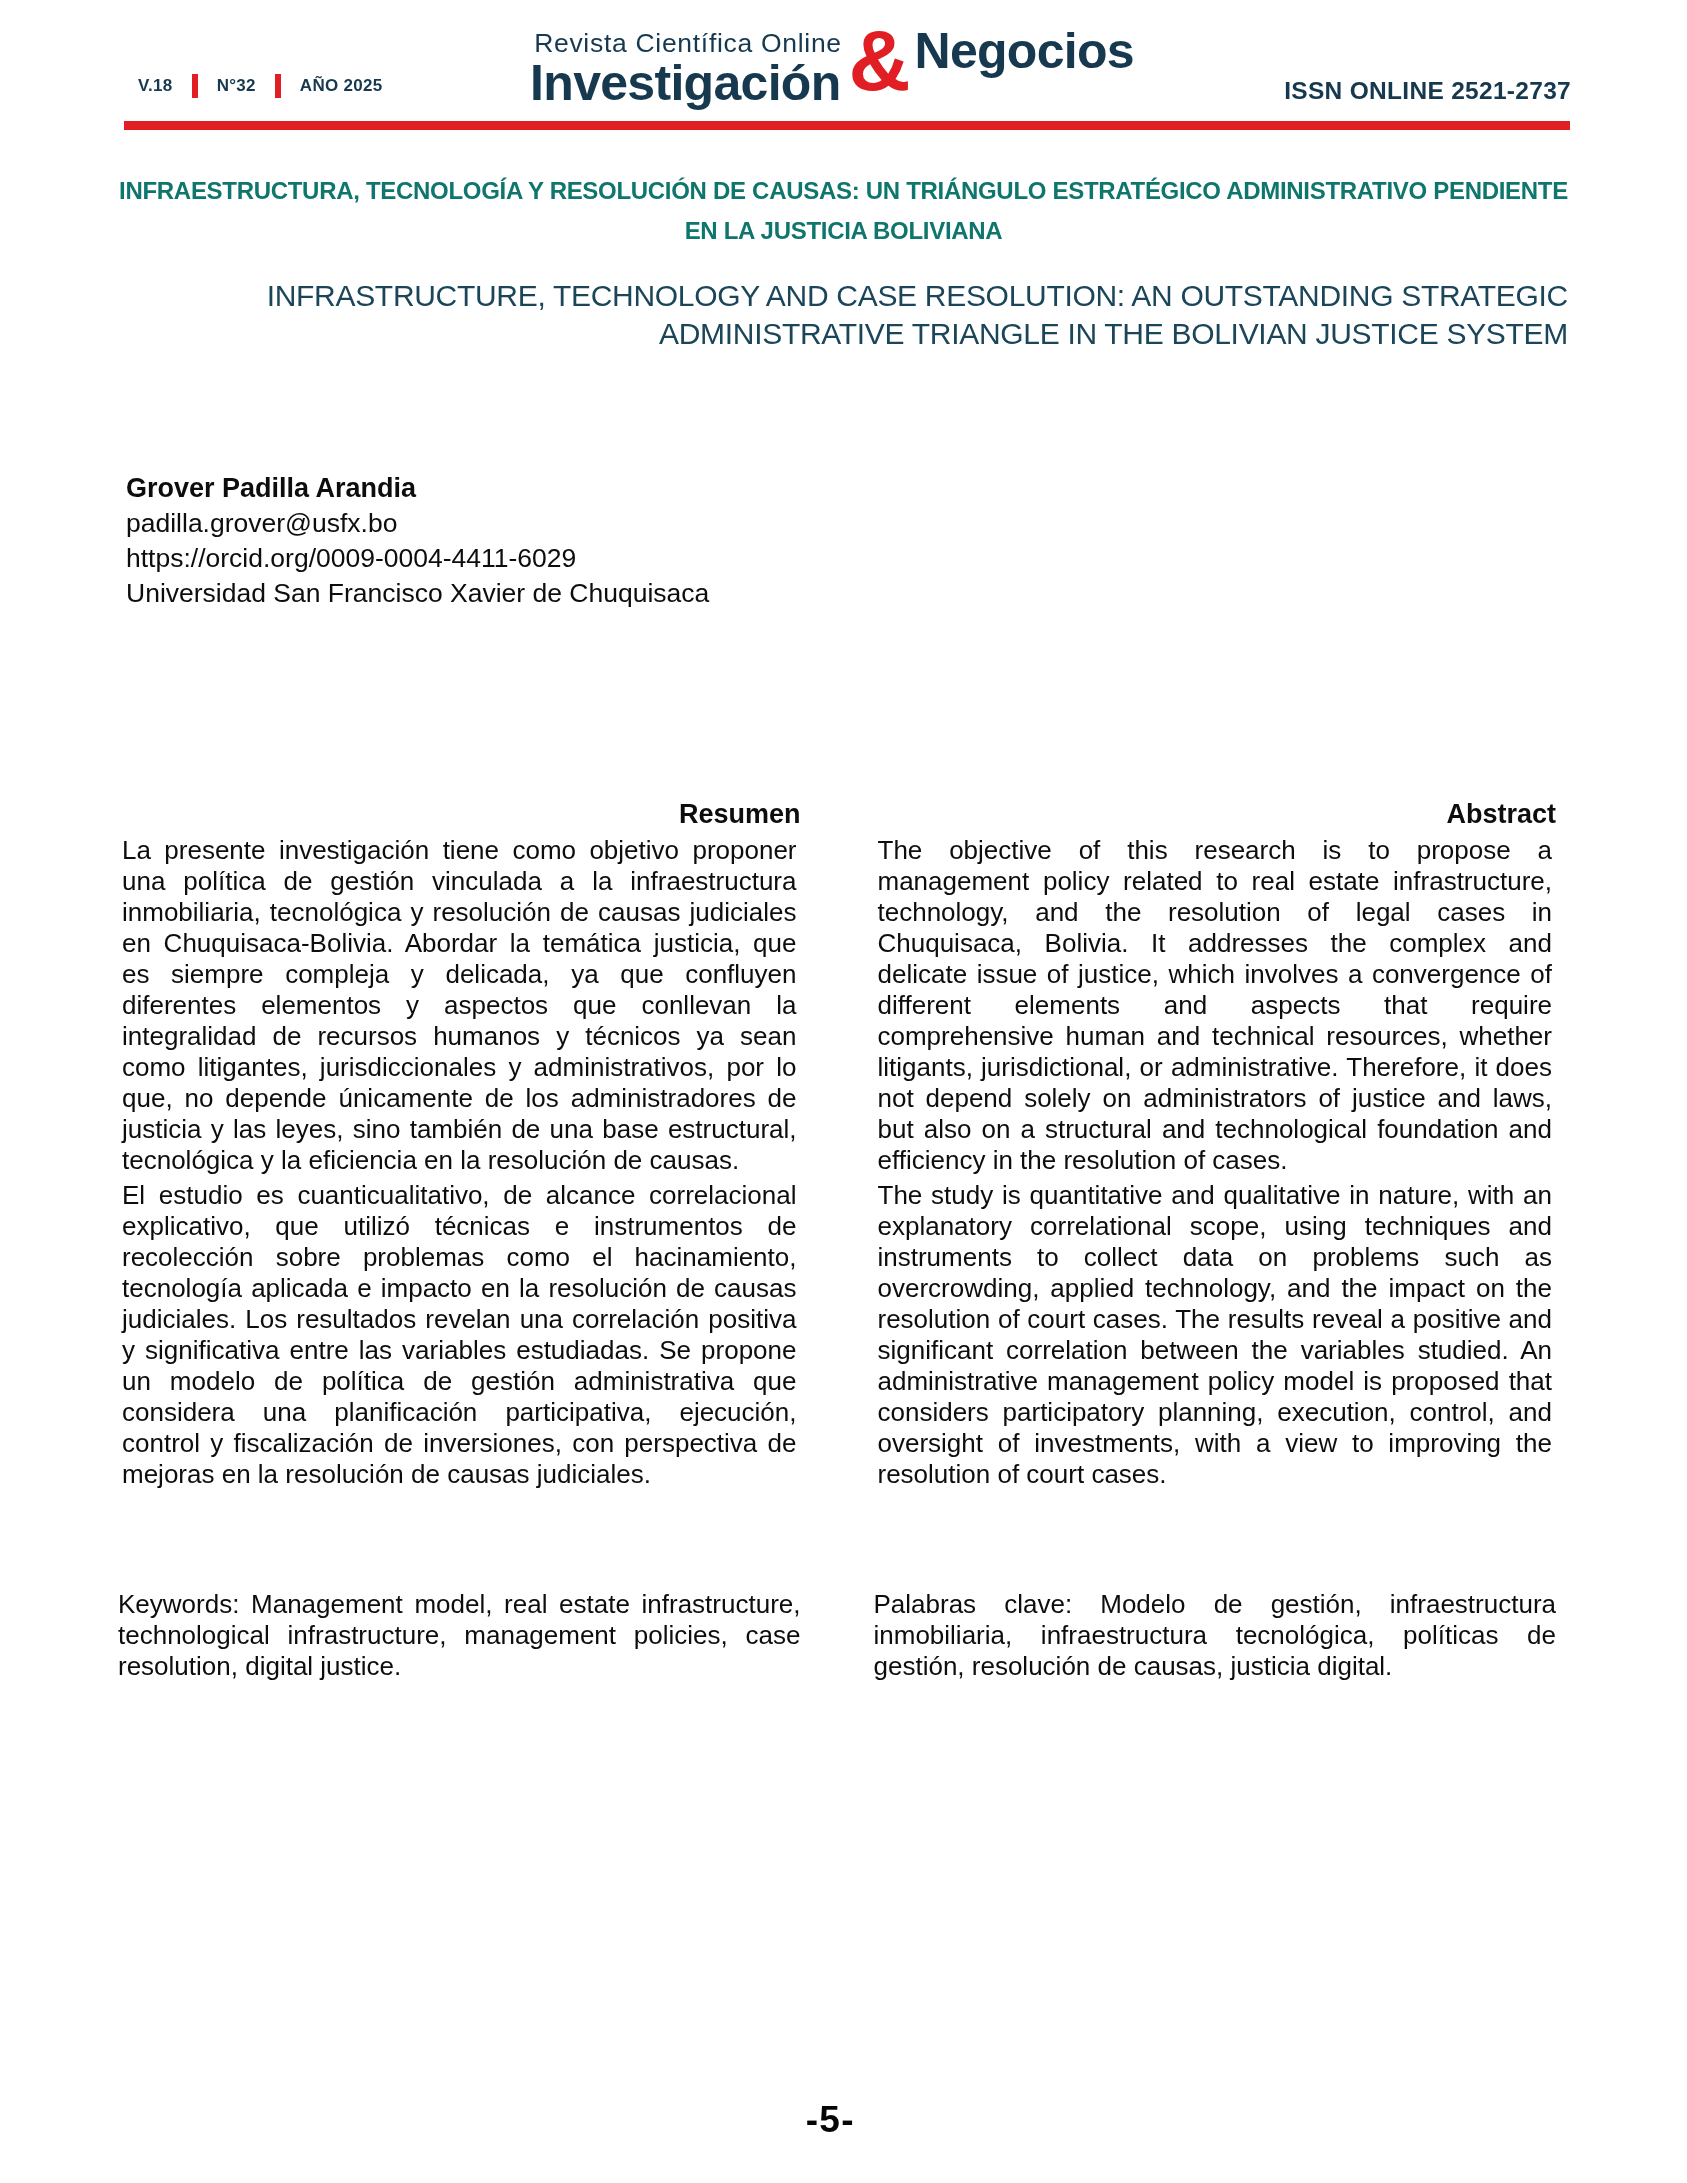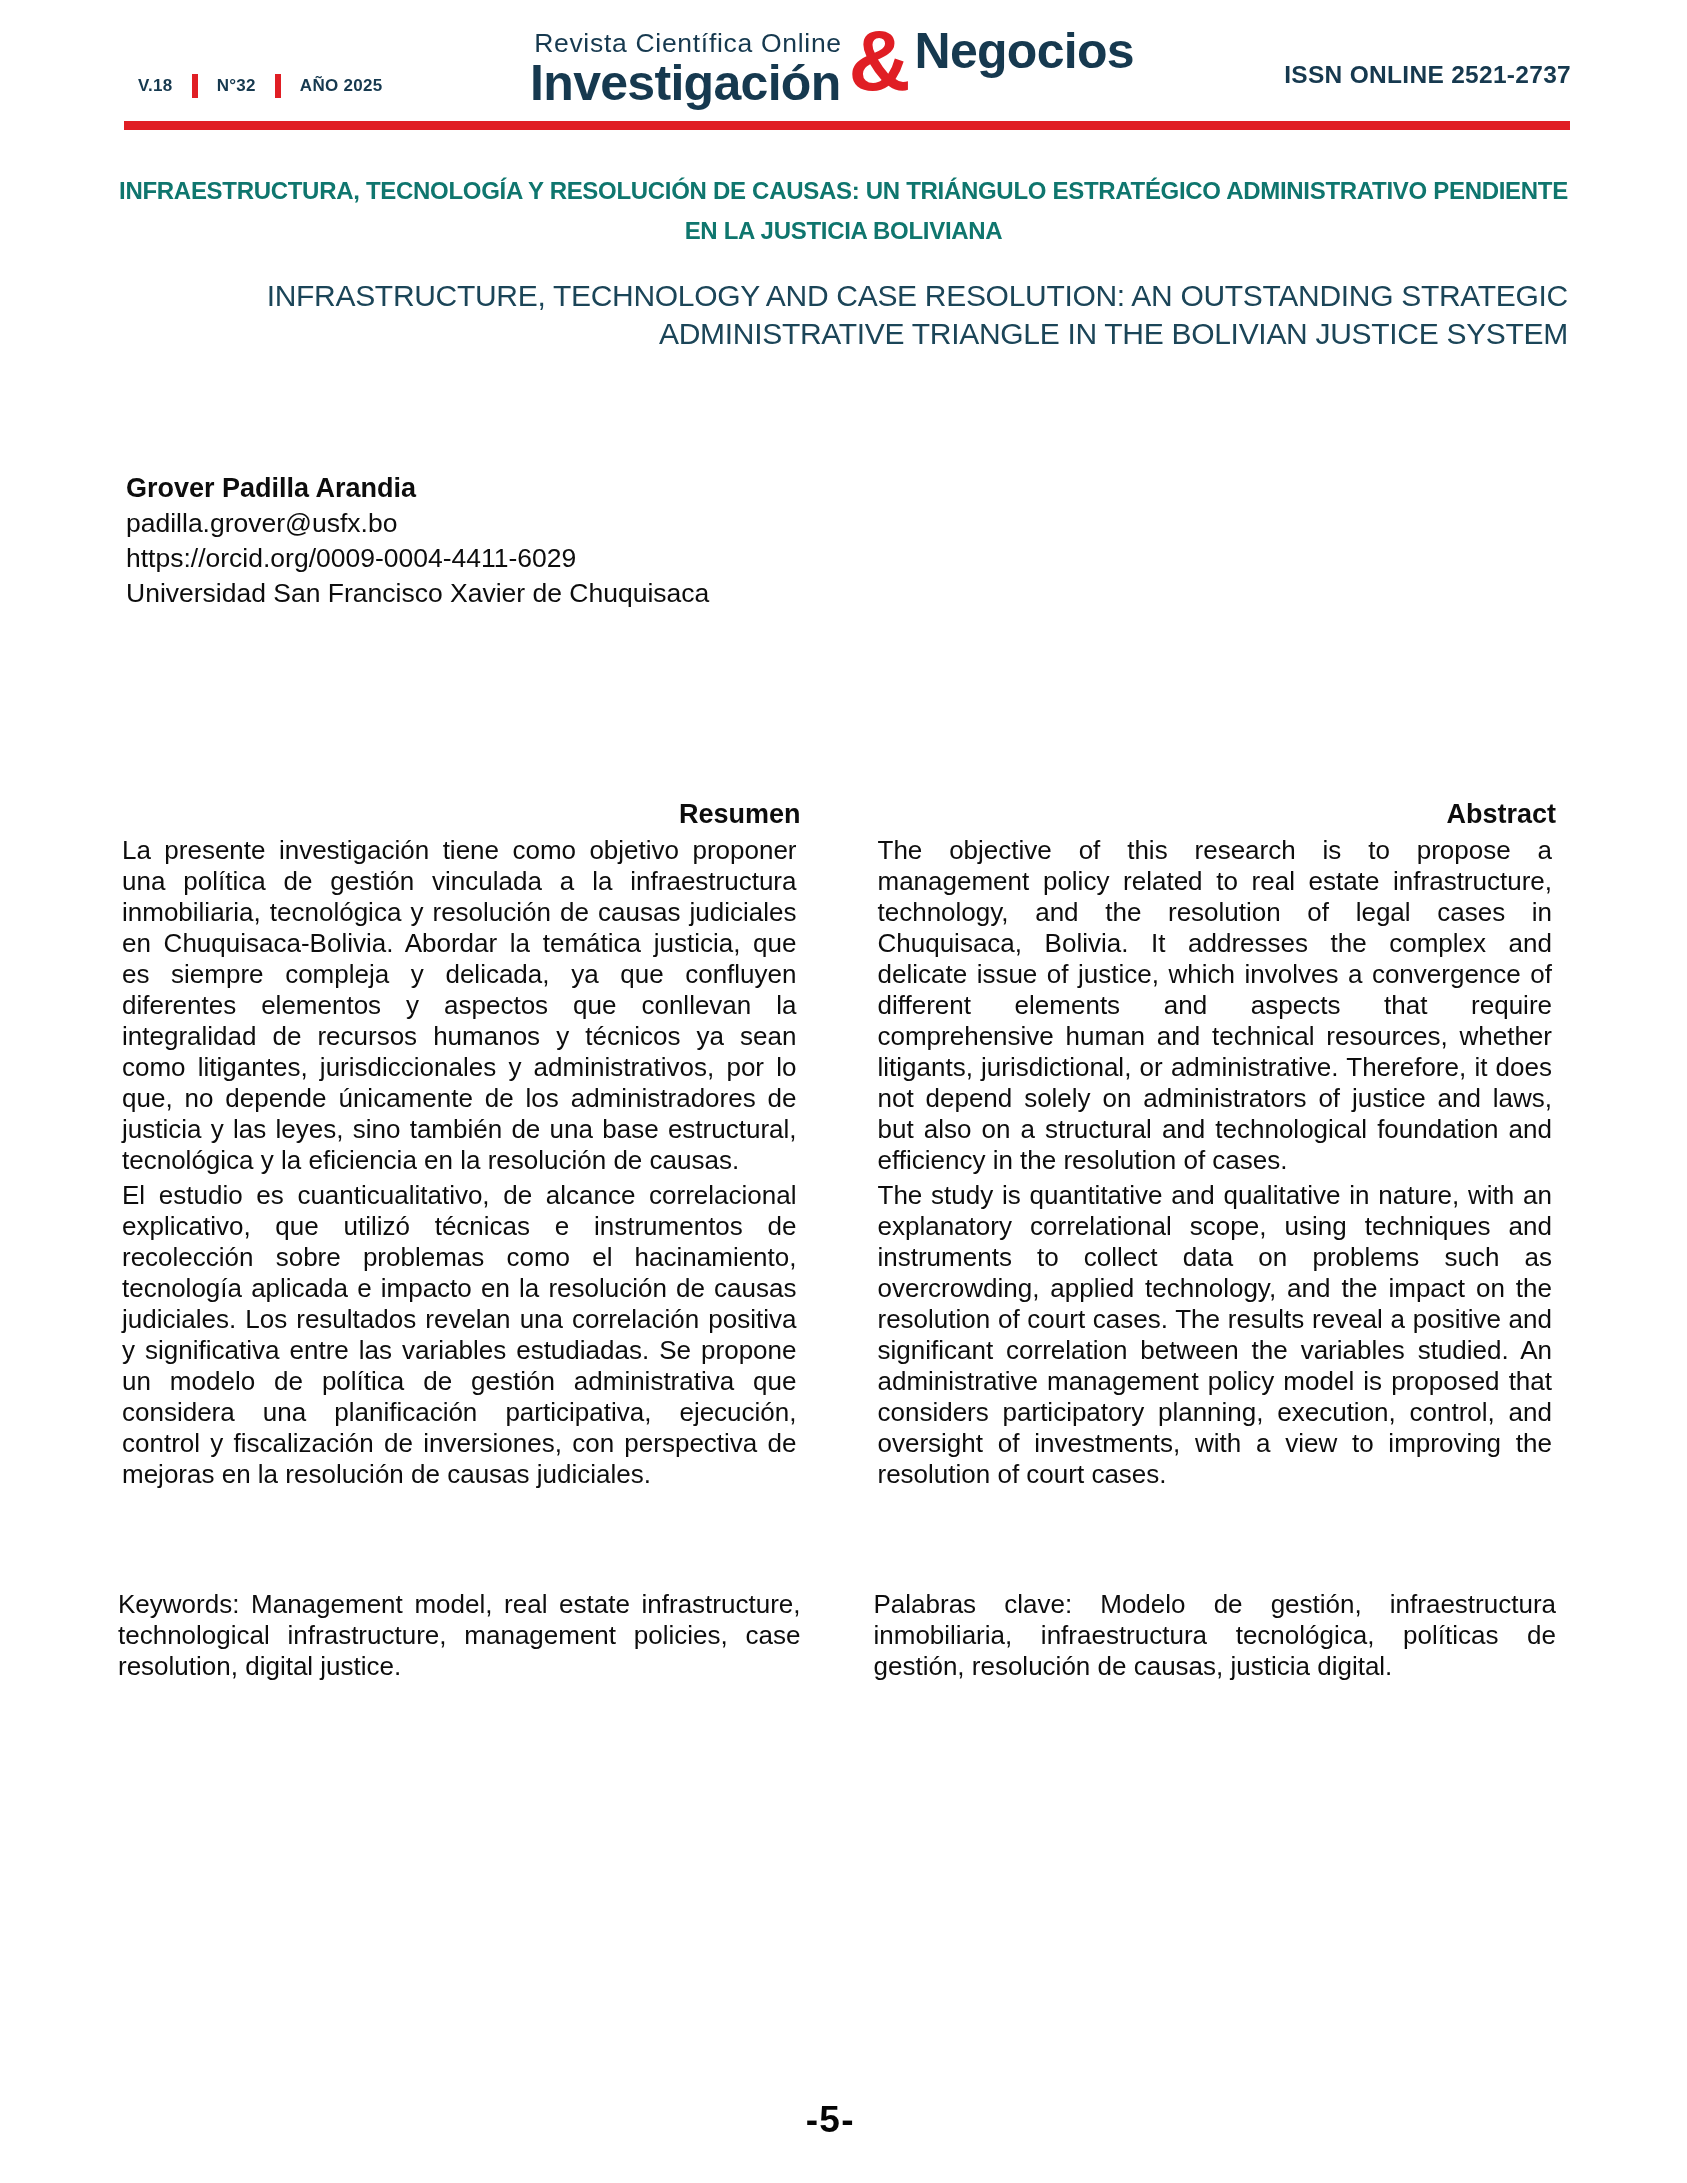--- a/index.html
+++ b/index.html
@@ -36,21 +36,21 @@
   .logo-name{
     font-size:50px;font-weight:bold;color:var(--navy);
     letter-spacing:-0.7px;line-height:46px;
   }
   .amp{
     font-size:86px;font-weight:bold;color:var(--red);
     line-height:64px;margin:0 4px -9.3px 6.6px;
   }
   .logo-right{margin-bottom:0;}
   .issn{
-    position:absolute;right:116px;top:61px;
+    position:absolute;right:116px;top:77px;
     font-size:24.5px;font-weight:bold;color:var(--navy);letter-spacing:0.3px;
   }
   .rule{
     position:absolute;left:124px;right:117px;top:121px;height:8.6px;
     background:var(--red);
   }
 
   
   .title-es{
     position:absolute;left:119px;right:119px;top:155px;

